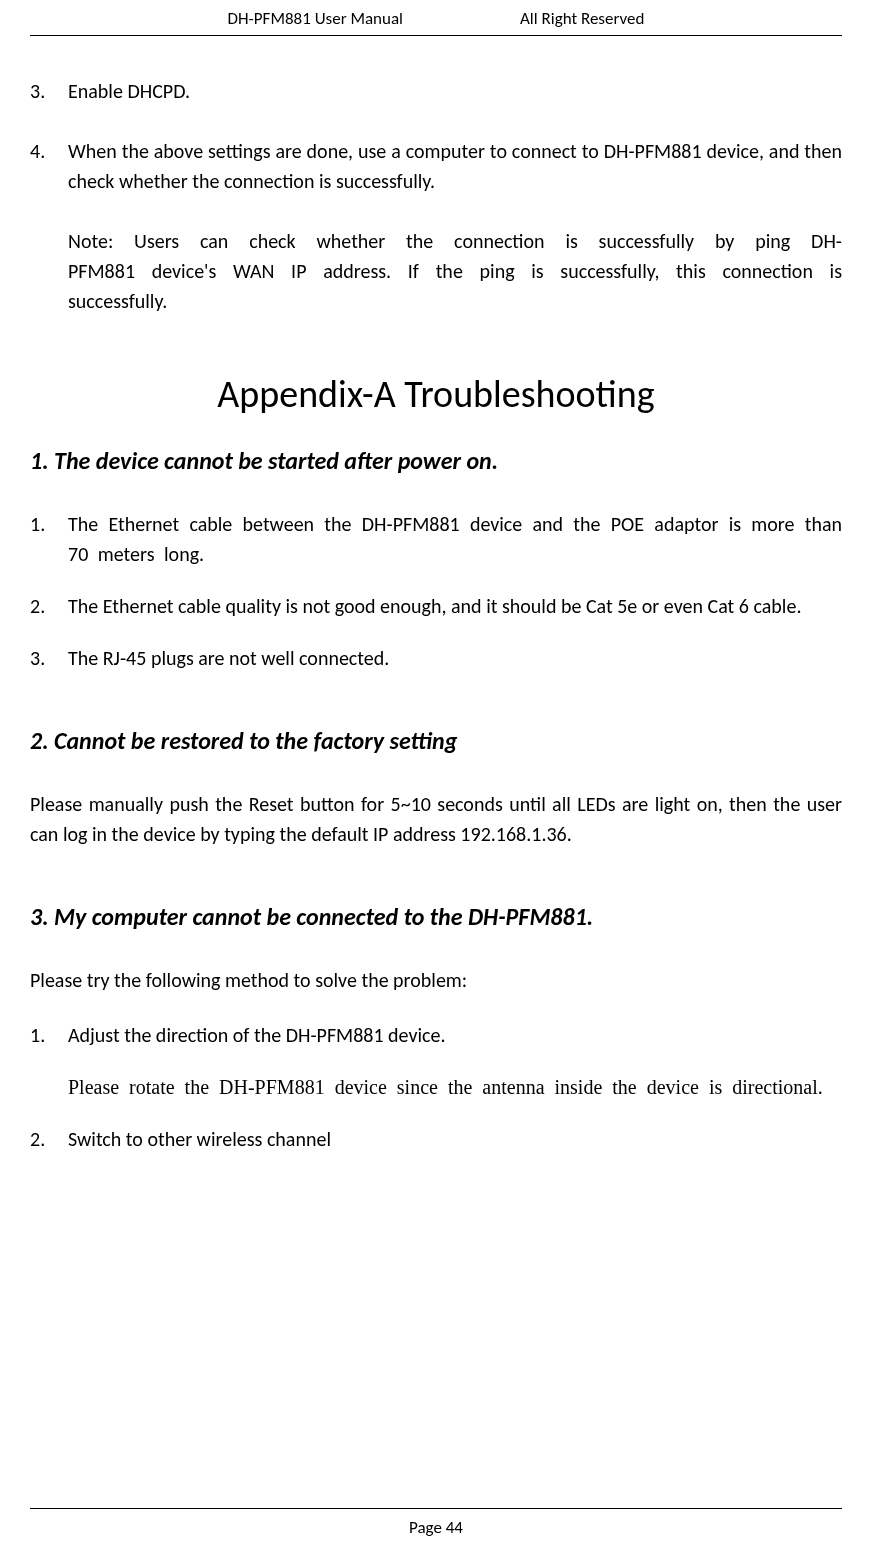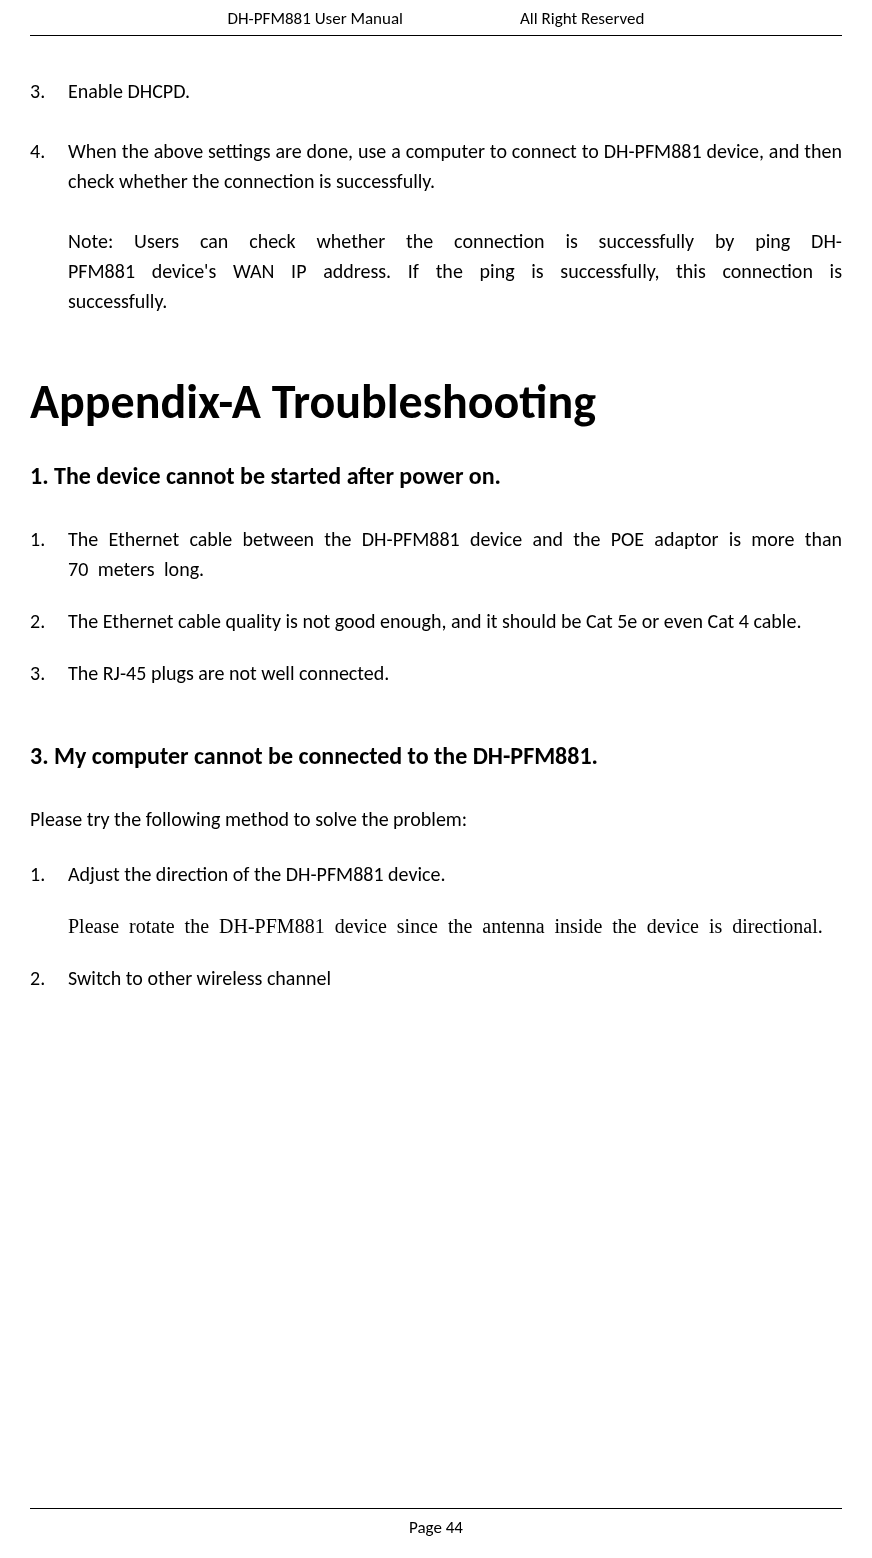--- a/index.html
+++ b/index.html
@@ -55,29 +55,31 @@
     .note-block {
       margin-left: 38px;
       text-align: justify;
       text-justify: inter-word;
       margin-bottom: 40px;
     }
     .note-label {
       font-weight: normal;
     }
     .appendix-title {
-      font-size: 48px;
-      font-weight: bold;
+      font-size: 38px;
+      font-weight: normal;
       margin-top: 50px;
       margin-bottom: 20px;
+      text-align: center;
     }
     .section-heading {
       font-size: 24px;
       font-weight: bold;
       margin-bottom: 30px;
+      font-style: italic;
     }
     .section-list-item {
       display: flex;
       margin-bottom: 22px;
     }
     .section-text {
       margin-bottom: 40px;
       text-align: justify;
     }
     .section-block {
@@ -137,28 +139,32 @@
 
   <h2 class="section-heading">1. The device cannot be started after power on.</h2>
 
   <div class="section-list-item">
     <span class="list-num">1.</span>
     <span class="list-text spread">The Ethernet cable between the DH-PFM881 device and the POE adaptor is more than 70 meters long.</span>
   </div>
 
   <div class="section-list-item">
     <span class="list-num">2.</span>
-    <span class="list-text">The Ethernet cable quality is not good enough, and it should be Cat 5e or even Cat 4 cable.</span>
+    <span class="list-text">The Ethernet cable quality is not good enough, and it should be Cat 5e or even Cat 6 cable.</span>
   </div>
 
   <div class="section-list-item">
     <span class="list-num">3.</span>
     <span class="list-text">The RJ-45 plugs are not well connected.</span>
   </div>
 
+  <div class="section-block">
+    <h2 class="section-heading">2. Cannot be restored to the factory setting</h2>
+    <p class="section-text">Please manually push the Reset button for 5~10 seconds until all LEDs are light on, then the user can log in the device by typing the default IP address 192.168.1.36.</p>
+  </div>
 
   <div class="section-block">
     <h2 class="section-heading">3. My computer cannot be connected to the DH-PFM881.</h2>
     <p class="section-text" style="margin-bottom:25px;">Please try the following method to solve the problem:</p>
 
     <div class="section-list-item">
       <span class="list-num">1.</span>
       <span class="list-text">Adjust the direction of the DH-PFM881 device.</span>
     </div>
 

